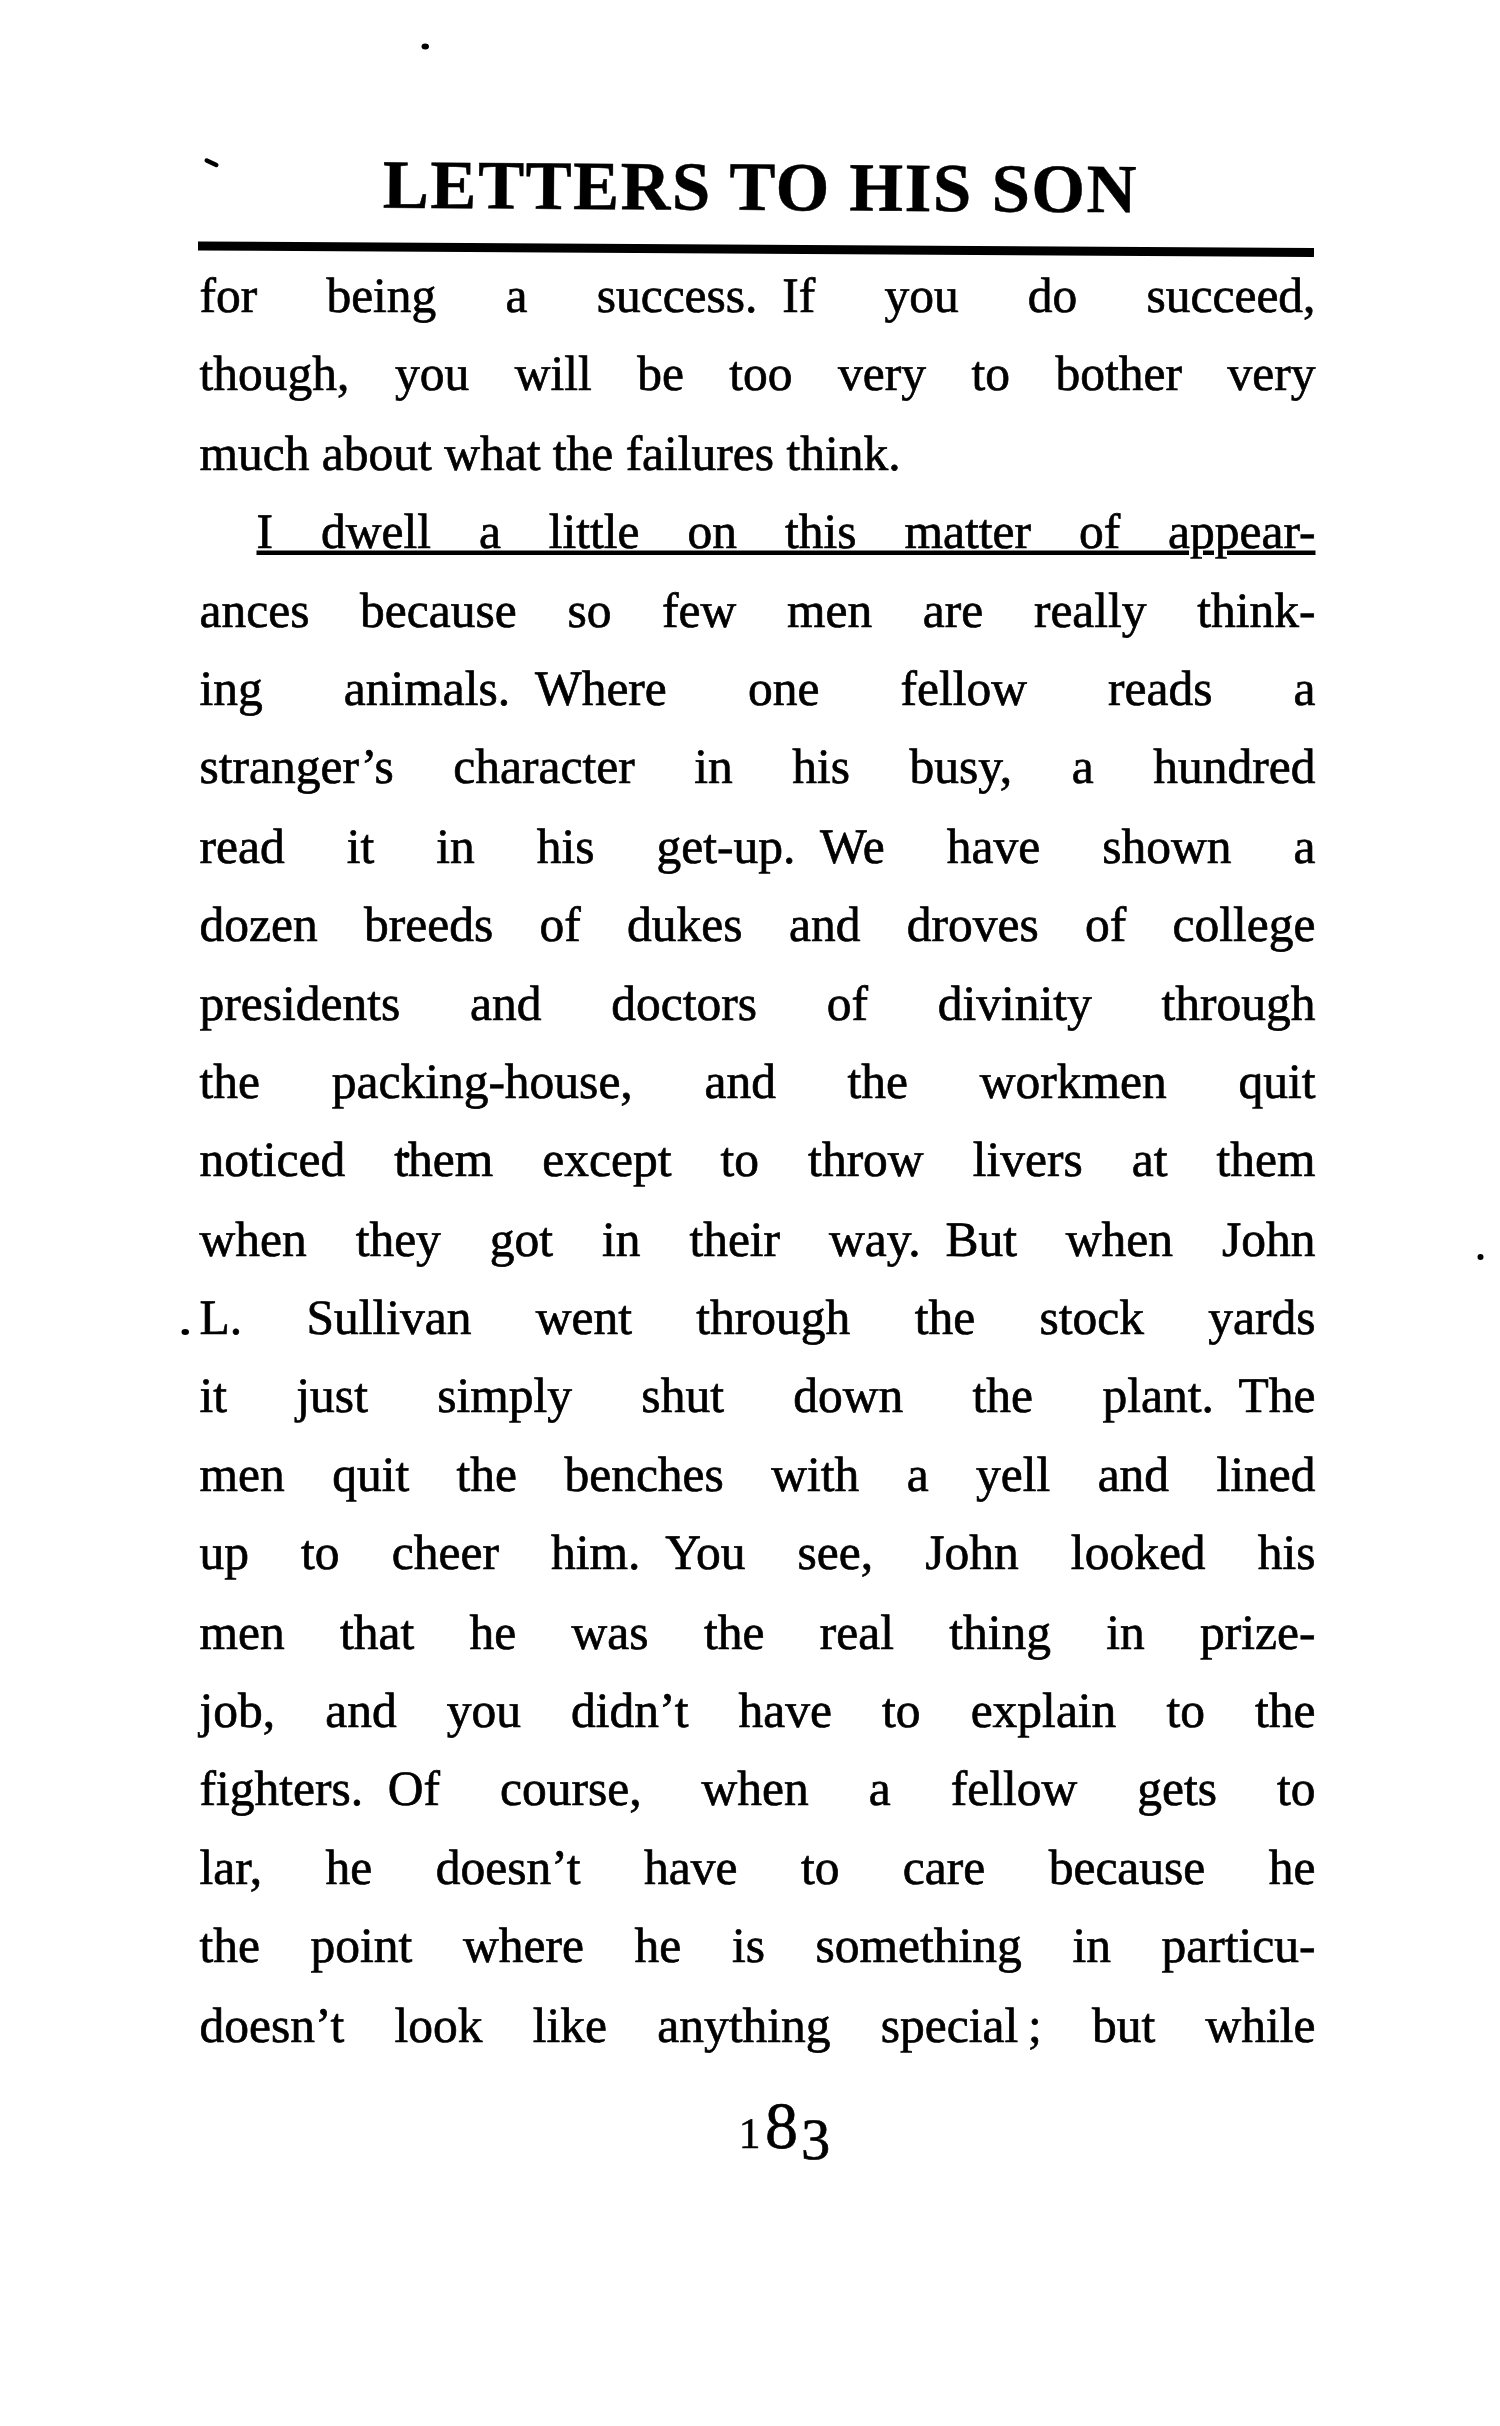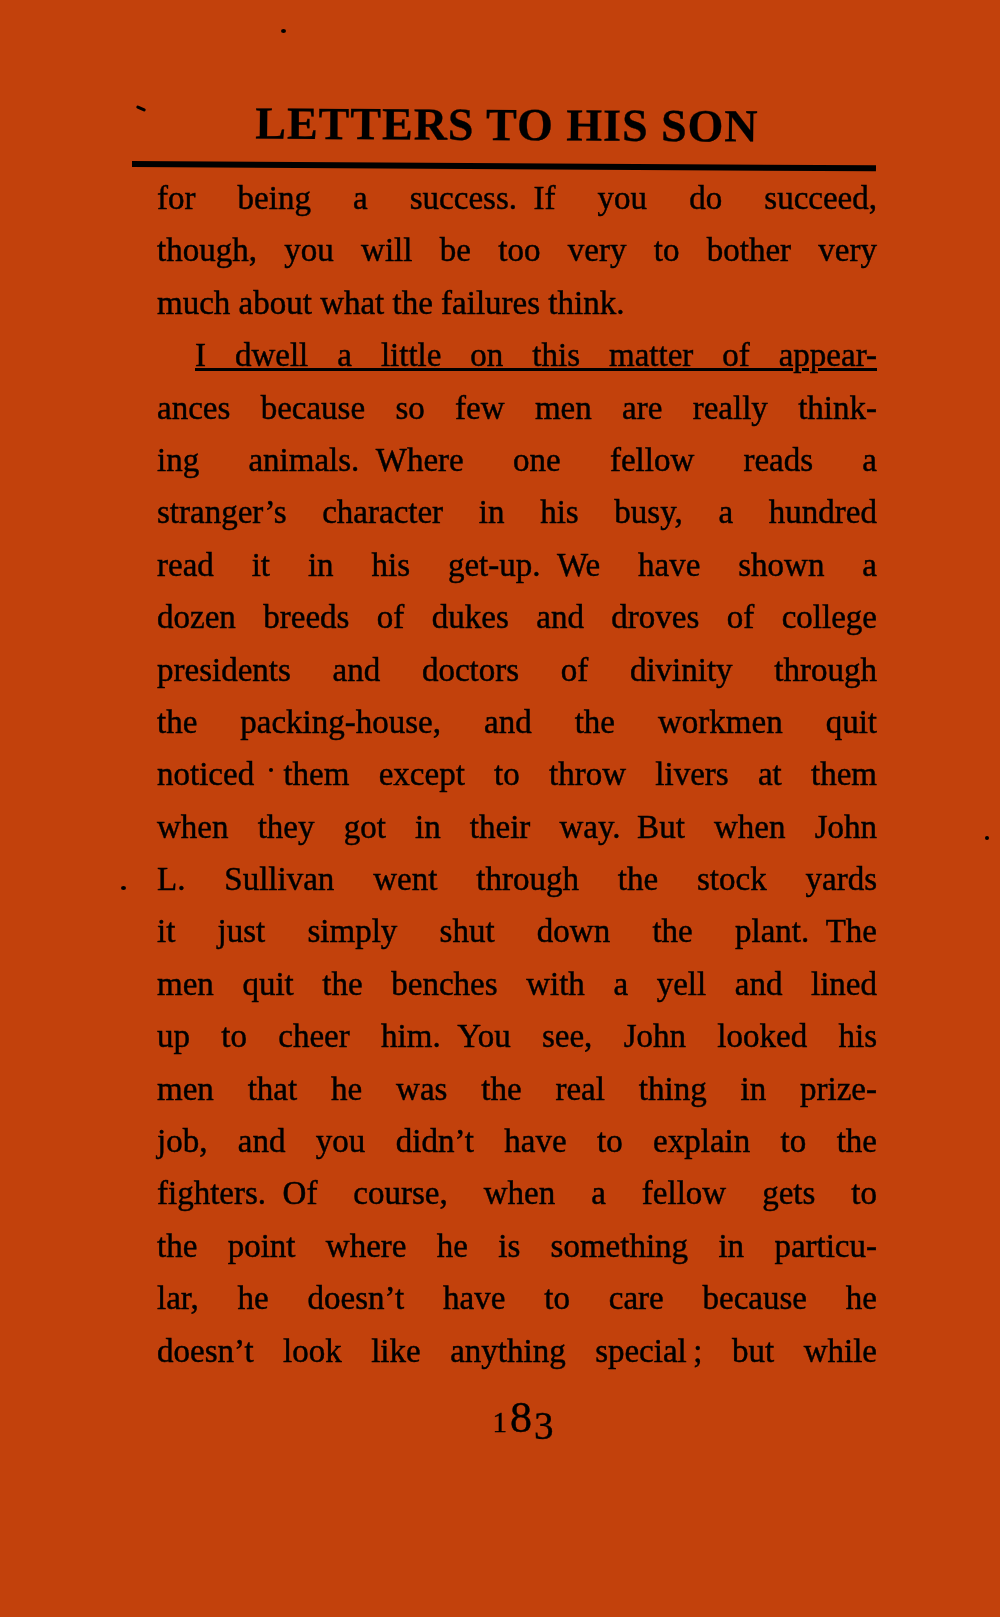--- a/index.html
+++ b/index.html
@@ -5,21 +5,21 @@
   html, body {
     margin: 0;
     padding: 0;
     background: #e8e8e8;
   }
   .page {
     position: relative;
     width: 1000px;
     height: 1617px;
     margin: 0 auto;
-    background: #c2410c;
+    background: #ffffff;
     color: #000000;
     font-family: "Liberation Serif", "DejaVu Serif", serif;
     overflow: hidden;
   }
 
   
   .title-wrap {
     position: absolute;
     top: 98px;
     left: 0;
@@ -56,21 +56,20 @@
   }
   .line {
     height: 52.4px;
     font-size: 33px;
     line-height: 52.4px;
     text-align: justify;
     text-align-last: justify;
     text-justify: inter-word;
     -webkit-text-stroke: 0.45px #000;
     white-space: normal;
-    margin-left: 24px;
   }
   .line.flush {
     text-align: right;
     text-align-last: left;
   }
   .line.indent {
     text-indent: 38px;
     text-decoration: underline;
   }
 
@@ -125,22 +124,22 @@
     <div class="line">the packing-house, and the workmen quit</div>
     <div class="line">noticed them except to throw livers at them</div>
     <div class="line">when they got in their way. But when John</div>
     <div class="line">L. Sullivan went through the stock yards</div>
     <div class="line">it just simply shut down the plant. The</div>
     <div class="line">men quit the benches with a yell and lined</div>
     <div class="line">up to cheer him. You see, John looked his</div>
     <div class="line">men that he was the real thing in prize-</div>
     <div class="line">job, and you didn’t have to explain to the</div>
     <div class="line">fighters. Of course, when a fellow gets to</div>
+    <div class="line">lar, he doesn’t have to care because he</div>
     <div class="line">the point where he is something in particu-</div>
-    <div class="line">lar, he doesn’t have to care because he</div>
     <div class="line">doesn’t look like anything special ; but while</div>
   </div>
 
   <div class="page-number">
     <span class="digit-1">1</span><span class="digit-8">8</span><span class="digit-3">3</span>
   </div>
 
   <div class="speck speck-1"></div>
   <div class="speck speck-2"></div>
   <div class="speck speck-3"></div>

